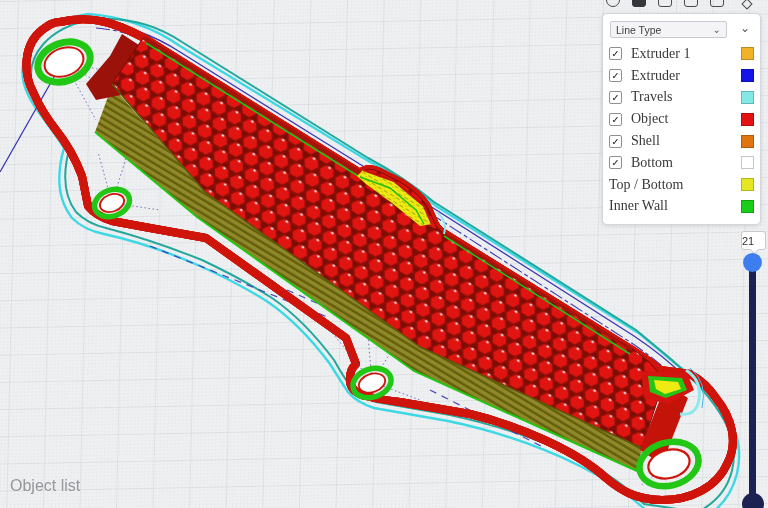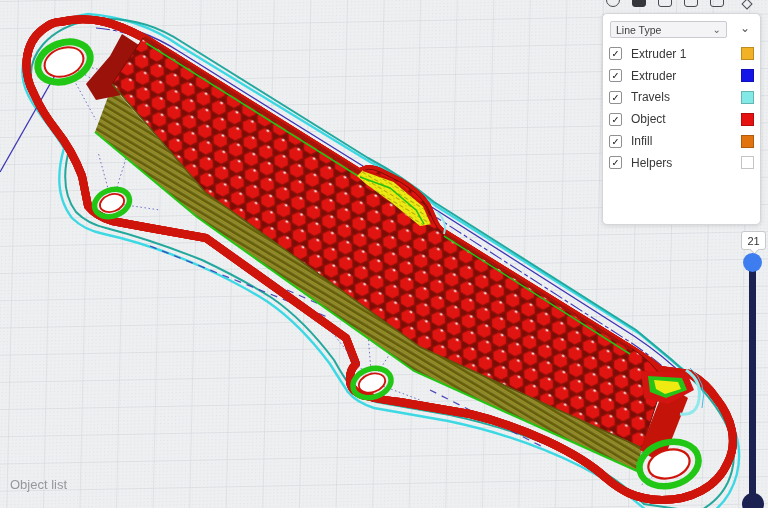--- a/index.html
+++ b/index.html
@@ -14,46 +14,46 @@
             border:1px solid #c9cbd0;border-radius:2px;display:flex;align-items:center;
             font-size:10.5px;color:#3f4043;padding:0 5px;box-sizing:border-box;cursor:pointer;gap:16px;}
   .linetype .chev{margin-left:auto;font-size:10px;color:#606064;line-height:8px;}
   .collapse{position:absolute;left:134px;top:6px;width:16px;height:16px;font-size:12px;color:#55565a;
             display:flex;align-items:center;justify-content:center;cursor:pointer;}
   .rows{position:absolute;left:0;top:29px;width:100%;}
   .row{height:21.8px;display:flex;align-items:center;padding:0 6px;}
   .cb{width:11px;height:11px;border:1px solid #8f9094;border-radius:2px;background:#fff;
       display:flex;align-items:center;justify-content:center;font-size:9.5px;line-height:9px;
       color:#1a1a1c;margin-right:9px;flex:0 0 auto;cursor:pointer;}
-  .lbl{font-size:12px;color:#38383b;white-space:nowrap;}
+  .lbl{font-size:14px;color:#38383b;white-space:nowrap;font-family:Liberation Serif, serif;}
   .row.nocheck .lbl{margin-left:0;}
   .swatch{width:13px;height:13px;margin-left:auto;border:1px solid rgba(0,0,0,.22);box-sizing:border-box;cursor:pointer;}
 
   
   .topicons{position:absolute;left:600px;top:0;width:168px;height:14px;z-index:6;}
   .ticon{position:absolute;top:-7px;width:14px;height:14px;border:1.6px solid #4a4b4f;
          border-radius:3px;background:transparent;box-sizing:border-box;cursor:pointer;}
   .ticon.filled{background:#36373b;border-color:#36373b;}
   .ticon.round{border-radius:7px;}
   .tdiamond{position:absolute;top:0px;width:8px;height:8px;border:1.5px solid #4a4b4f;
             transform:rotate(45deg);box-sizing:border-box;cursor:pointer;}
 
   
   .tooltip{position:absolute;left:741px;top:231px;width:23px;height:17px;background:#fff;
-           border:1px solid #c7c9cd;border-radius:3px;display:flex;align-items:center;justify-content:center;
+           border:1px solid #c7c9cd;border-radius:3px;display:flex;align-items:center;justify-content:flex-start;
            font-size:11px;color:#333;z-index:6;}
   .tooltip:after{content:"";position:absolute;left:9px;bottom:-3.5px;width:6px;height:6px;background:#fff;
                  border-right:1px solid #c7c9cd;border-bottom:1px solid #c7c9cd;transform:rotate(45deg);}
   .track{position:absolute;left:749px;top:262px;width:7px;height:246px;background:#1b2150;border-radius:3px;z-index:5;cursor:pointer;}
   .handle{position:absolute;left:743px;top:253px;width:19px;height:19px;border-radius:50%;
           background:#3e7df0;z-index:6;cursor:grab;}
   .endknob{position:absolute;left:742px;top:493px;width:22px;height:22px;border-radius:50%;
            background:#1b2150;z-index:6;}
 
-  .objectlist{position:absolute;left:10px;top:477px;font-size:13px;color:#97979b;z-index:5;cursor:pointer;}
+  .objectlist{position:absolute;left:10px;top:477px;font-size:16px;color:#97979b;z-index:5;cursor:pointer;}
 </style>
 </head>
 <body>
 
 <div id="app">
 
 <svg id="scene" viewBox="0 0 768 508" xmlns="http://www.w3.org/2000/svg">
   <defs>
     <pattern id="gridP" width="36.6" height="27.2" patternUnits="userSpaceOnUse">
       <path d="M0,0 H36.6 M0,0 V27.2" stroke="#d2d5d9" stroke-width="1" fill="none"></path>
@@ -200,27 +200,35 @@
       <span class="lbl">Travels</span>
       <span class="swatch" style="background-color: rgb(130, 233, 230);"></span>
     </div>
     <div class="row">
       <span class="cb">✓</span>
       <span class="lbl">Object</span>
       <span class="swatch" style="background-color: rgb(230, 18, 18);"></span>
     </div>
     <div class="row">
       <span class="cb">✓</span>
-      <span class="lbl">Infill</span>
+      <span class="lbl">Shell</span>
       <span class="swatch" style="background-color: rgb(226, 116, 15);"></span>
     </div>
     <div class="row">
       <span class="cb">✓</span>
-      <span class="lbl">Helpers</span>
+      <span class="lbl">Bottom</span>
       <span class="swatch" style="border-color: rgb(195, 197, 201); background-color: rgb(255, 255, 255);"></span>
+    </div>
+    <div class="row nocheck">
+      <span class="lbl">Top / Bottom</span>
+      <span class="swatch" style="background-color: rgb(230, 230, 34);"></span>
+    </div>
+    <div class="row nocheck">
+      <span class="lbl">Inner Wall</span>
+      <span class="swatch" style="background-color: rgb(25, 205, 25);"></span>
     </div>
   </div>
 </div>
 
 <div class="tooltip">
   <span>21</span>
 </div>
 <div class="track"></div>
 <div class="handle"></div>
 <div class="endknob"></div>

